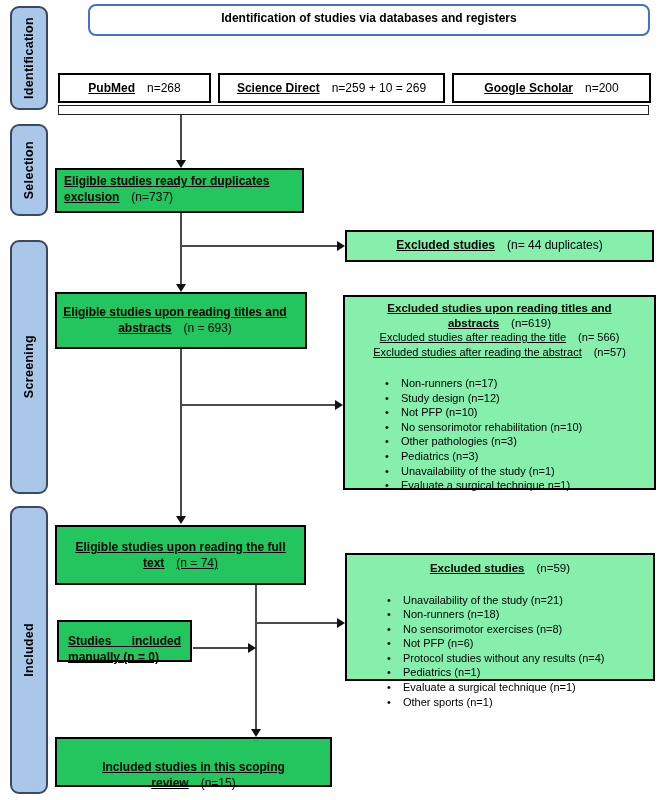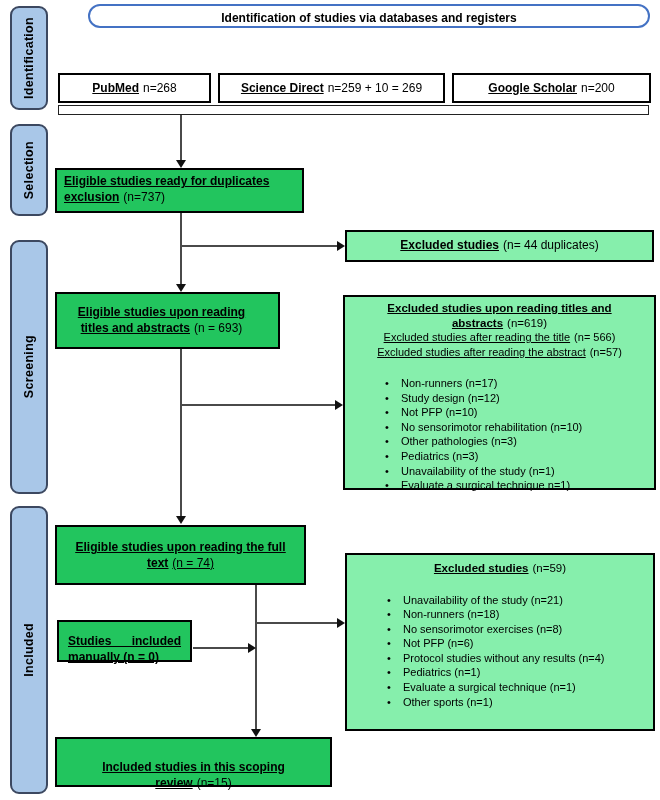--- a/index.html
+++ b/index.html
@@ -7,35 +7,35 @@
           font-family:"Liberation Sans",sans-serif;color:#000;overflow:hidden;}
   .abs{position:absolute;box-sizing:border-box;}
 
   
   .stage{left:10px;width:38px;background:#a9c7e8;border:2px solid #3c4860;border-radius:9px;
          display:flex;align-items:center;justify-content:center;}
   .stage span{writing-mode:vertical-rl;transform:rotate(180deg);
               font-weight:bold;font-size:12.5px;letter-spacing:.3px;}
 
   
-  .header{left:88px;top:4px;width:562px;height:24px;border:2px solid #4472c4;border-radius:14px;
+  .header{left:88px;top:4px;width:562px;height:32px;border:2px solid #4472c4;border-radius:8px;
           text-align:center;font-weight:bold;font-size:12px;line-height:25px;}
 
   
   .src{top:73px;height:30px;border:2px solid #000;text-align:center;
        font-size:12px;line-height:26px;white-space:nowrap;}
 
   .bracket{left:58px;top:105px;width:591px;height:10px;border:1.5px solid #222;background:#fff;}
 
   
   .fbox{border:2.5px solid #000;background:#22c55e;font-size:12px;line-height:16px;}
   .rbox{border:2px solid #000;background:#86efac;}
   .bu{font-weight:bold;text-decoration:underline;}
   .u{text-decoration:underline;}
-  .count{margin-left:4px;}
+  .count{margin-left:12px;}
   .ctr{text-align:center;}
 
   .excl-head{text-align:center;font-size:11.5px;line-height:14.5px;font-weight:bold;}
   .excl-sub{text-align:center;font-size:11px;line-height:14.5px;}
   ul.blts{margin:17px 0 0 0;padding:0 10px 0 36px;list-style:none;font-size:11px;line-height:14.6px;}
   ul.blts li{position:relative;padding-left:16px;}
   ul.blts li::before{content:"\2022";position:absolute;left:0;top:0;}
   .just li{text-align:justify;}
 
   
@@ -98,21 +98,21 @@
   <div class="abs hline" style="left:255px;top:622px;width:82px;"></div>
   <div class="abs arr-r" style="left:337px;top:618px;"></div>
 
   <div class="abs hline" style="left:193px;top:647px;width:55px;"></div>
   <div class="abs arr-r" style="left:248px;top:643px;"></div>
 
   <div class="abs fbox" style="left:55px;top:168px;width:249px;height:45px;padding:3px 7px;">
     <span class="bu">Eligible studies ready for duplicates exclusion</span><span class="count">(n=737)</span>
   </div>
 
-  <div class="abs fbox ctr" style="left:55px;top:292px;width:225px;height:57px;padding:10px 18px 0 6px;">
+  <div class="abs fbox ctr" style="left:55px;top:292px;width:252px;height:57px;padding:10px 18px 0 6px;">
     <span class="bu">Eligible studies upon reading titles and abstracts</span><span class="count">(n = 693)</span>
   </div>
 
   <div class="abs fbox ctr" style="left:55px;top:525px;width:251px;height:60px;padding:12px 8px 0 8px;text-decoration:underline;">
     <span class="bu">Eligible studies upon reading the full text</span><span class="count">(n = 74)</span>
   </div>
 
   <div class="abs fbox" style="left:57px;top:620px;width:135px;height:42px;padding:11px 9px 0 9px;text-align:justify;">
     <span class="bu">Studies included manually (n = 0)</span>
   </div>
@@ -140,21 +140,21 @@
         <li>Study design (n=12)</li>
         <li>Not PFP (n=10)</li>
         <li>No sensorimotor rehabilitation (n=10)</li>
         <li>Other pathologies (n=3)</li>
         <li>Pediatrics (n=3)</li>
         <li>Unavailability of the study (n=1)</li>
         <li>Evaluate a surgical technique n=1)</li>
       </ul>
   </div>
 
-  <div class="abs rbox" style="left:345px;top:553px;width:310px;height:178px;padding:6px 4px 0 4px;">
+  <div class="abs rbox" style="left:345px;top:553px;width:310px;height:128px;padding:6px 4px 0 4px;">
     <div class="excl-head">
       <span class="bu">Excluded studies</span><span class="count" style="font-weight:normal;">(n=59)</span>
     </div>
     <ul class="blts just">
         <li>Unavailability of the study (n=21)</li>
         <li>Non-runners (n=18)</li>
         <li>No sensorimotor exercises (n=8)</li>
         <li>Not PFP (n=6)</li>
         <li>Protocol studies without any results (n=4)</li>
         <li>Pediatrics (n=1)</li>

